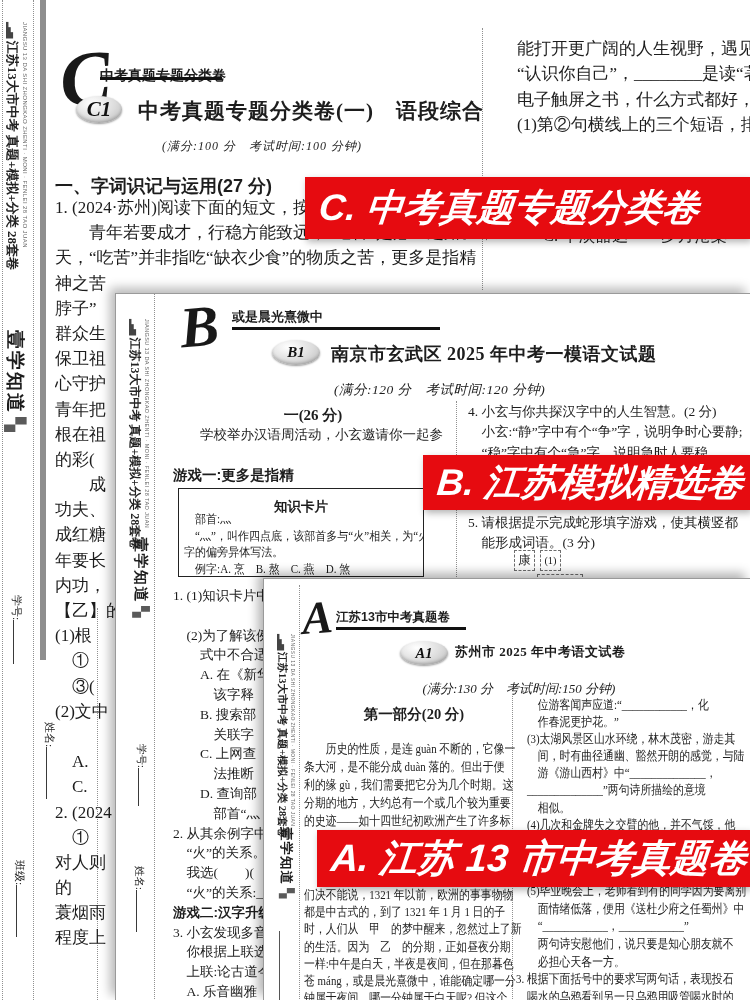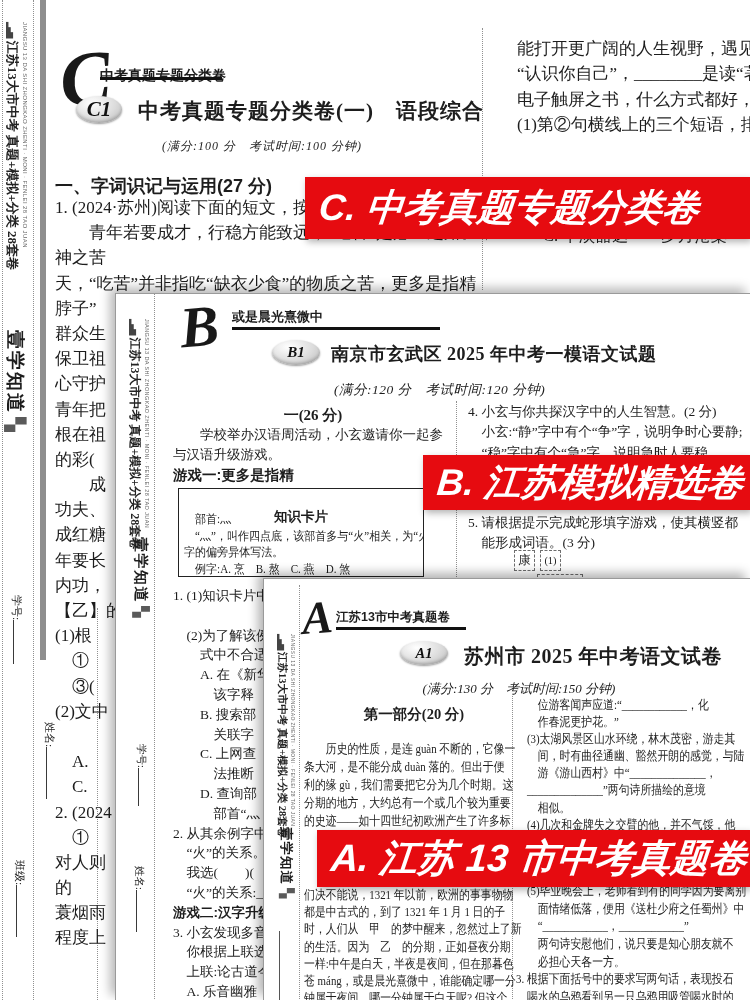--- a/index.html
+++ b/index.html
@@ -58,22 +58,22 @@
     <div class="hbar" style="left:100px;top:77px;width:122px;height:3px"></div>
 
     <div class="badge" style="left:76px;top:96px;width:46px;height:27px;font-size:21px">C1</div>
     <div class="abs serif-b" style="left:138px;top:97px;font-size:21px;letter-spacing:1px">中考真题专题分类卷(一)　语段综合</div>
     <div class="abs ital serif-b" style="left:162px;top:138px;font-size:12px;font-weight:normal;letter-spacing:1px">(满分:100 分　考试时间:100 分钟)</div>
     <div class="abs bold-sans" style="left:55px;top:174px;font-size:18px">一、字词识记与运用(27 分)</div>
 
     <div class="lines" style="left:55px;top:195px;width:432px;--lh:25.2px;font-size:17px;overflow:hidden;height:760px">
         <div class="line">1. (2024·苏州)阅读下面的短文，按要求答题。</div>
         <div class="line">　　青年若要成才，行稳方能致远，“吃苦”是必经之路。今</div>
+        <div class="line">天，“吃苦”并非指吃“缺衣少食”的物质之苦，更多是指精</div>
         <div class="line">神之苦</div>
-        <div class="line">天，“吃苦”并非指吃“缺衣少食”的物质之苦，更多是指精</div>
         <div class="line">脖子”</div>
         <div class="line">群众生</div>
         <div class="line">保卫祖</div>
         <div class="line">心守护</div>
         <div class="line">青年把</div>
         <div class="line">根在祖</div>
         <div class="line">的彩(</div>
         <div class="line">　　成</div>
         <div class="line">功夫、</div>
         <div class="line">成红糖</div>
@@ -129,26 +129,25 @@
 
     <div class="badge" style="left:156px;top:46px;width:48px;height:25px;font-size:15px">B1</div>
     <div class="abs serif-b" style="left:215px;top:48px;font-size:18px;letter-spacing:.5px">南京市玄武区 2025 年中考一模语文试题</div>
     <div class="abs ital" style="left:218px;top:87px;font-size:13.5px;letter-spacing:.5px">(满分:120 分　考试时间:120 分钟)</div>
 
     <div class="vline dotted" style="left:340px;top:107px;height:178px"></div>
 
     <div class="abs serif-b center" style="left:57px;top:112px;width:280px;font-size:15px">一(26 分)</div>
     <div class="lines" style="left:57px;top:131px;width:292px;--lh:20.3px;font-size:13.5px">
         <div class="line">　　学校举办汉语周活动，小玄邀请你一起参</div>
-        <div class="line">与汉语升级游戏。</div>
       </div>
     <div class="abs bold-sans" style="left:57px;top:172px;font-size:14.5px">游戏一:更多是指精</div>
 
     <div class="card" style="left:62px;top:194px;width:246px;height:89px">
-      <div class="bold-sans center" style="font-size:13.5px;margin-top:19px">知识卡片</div>
+      <div class="bold-sans center" style="font-size:13.5px;margin-top:9px">知识卡片</div>
       <div class="lines cond" style="left:5px;top:22px;width:260px;--lh:16.5px;font-size:12px;transform:scaleX(.92);position:absolute">
           <div class="line">　部首:灬</div>
           <div class="line">　“灬”，叫作四点底，该部首多与“火”相关，为“火”</div>
           <div class="line">字的偏旁异体写法。</div>
           <div class="line">　例字:A. 烹　B. 熬　C. 燕　D. 煞</div>
         </div>
     </div>
 
     <div class="lines" style="left:57px;top:292px;width:200px;--lh:19.8px;font-size:13.5px">
         <div class="line">1. (1)知识卡片中</div>
@@ -202,21 +201,21 @@
     <div class="vrot" style="left:31px;top:248px;font-size:13.5px;font-weight:900;letter-spacing:1px">
       <span>壹学知道</span><span class="bicon">▚</span>
     </div>
     <div class="abs" style="left:15px;top:352px;width:0;height:70px;border-left:1px solid #555"></div>
 
     <div class="script-letter" style="left:38px;top:16px;font-size:46px;transform:rotate(-4deg)">A</div>
     <div class="abs bold-sans" style="left:72px;top:30px;font-size:12.5px">江苏13市中考真题卷</div>
     <div class="hbar" style="left:72px;top:48px;width:130px;height:2.5px"></div>
 
     <div class="badge" style="left:136px;top:62px;width:48px;height:24px;font-size:14.5px">A1</div>
-    <div class="abs serif-b" style="left:200px;top:64px;font-size:20px;letter-spacing:.5px">苏州市 2025 年中考语文试卷</div>
+    <div class="abs serif-b" style="left:191px;top:64px;font-size:13px;letter-spacing:.5px">苏州市 2025 年中考语文试卷</div>
     <div class="abs ital center" style="left:135px;top:101px;width:240px;font-size:13px">(满分:130 分　考试时间:150 分钟)</div>
 
     <div class="vline dotted" style="left:248px;top:115px;height:307px"></div>
 
     <div class="abs serif-b center" style="left:60px;top:126px;width:180px;font-size:14.5px">第一部分(20 分)</div>
 
     <div class="lines cond" style="left:40px;top:162px;width:250px;--lh:17.9px;font-size:12.8px;transform:scaleX(.85)">
         <div class="line">　　历史的性质，是连 guàn 不断的，它像一</div>
         <div class="line">条大河，是不能分成 duàn 落的。但出于便</div>
         <div class="line">利的缘 gù，我们需要把它分为几个时期。这</div>

